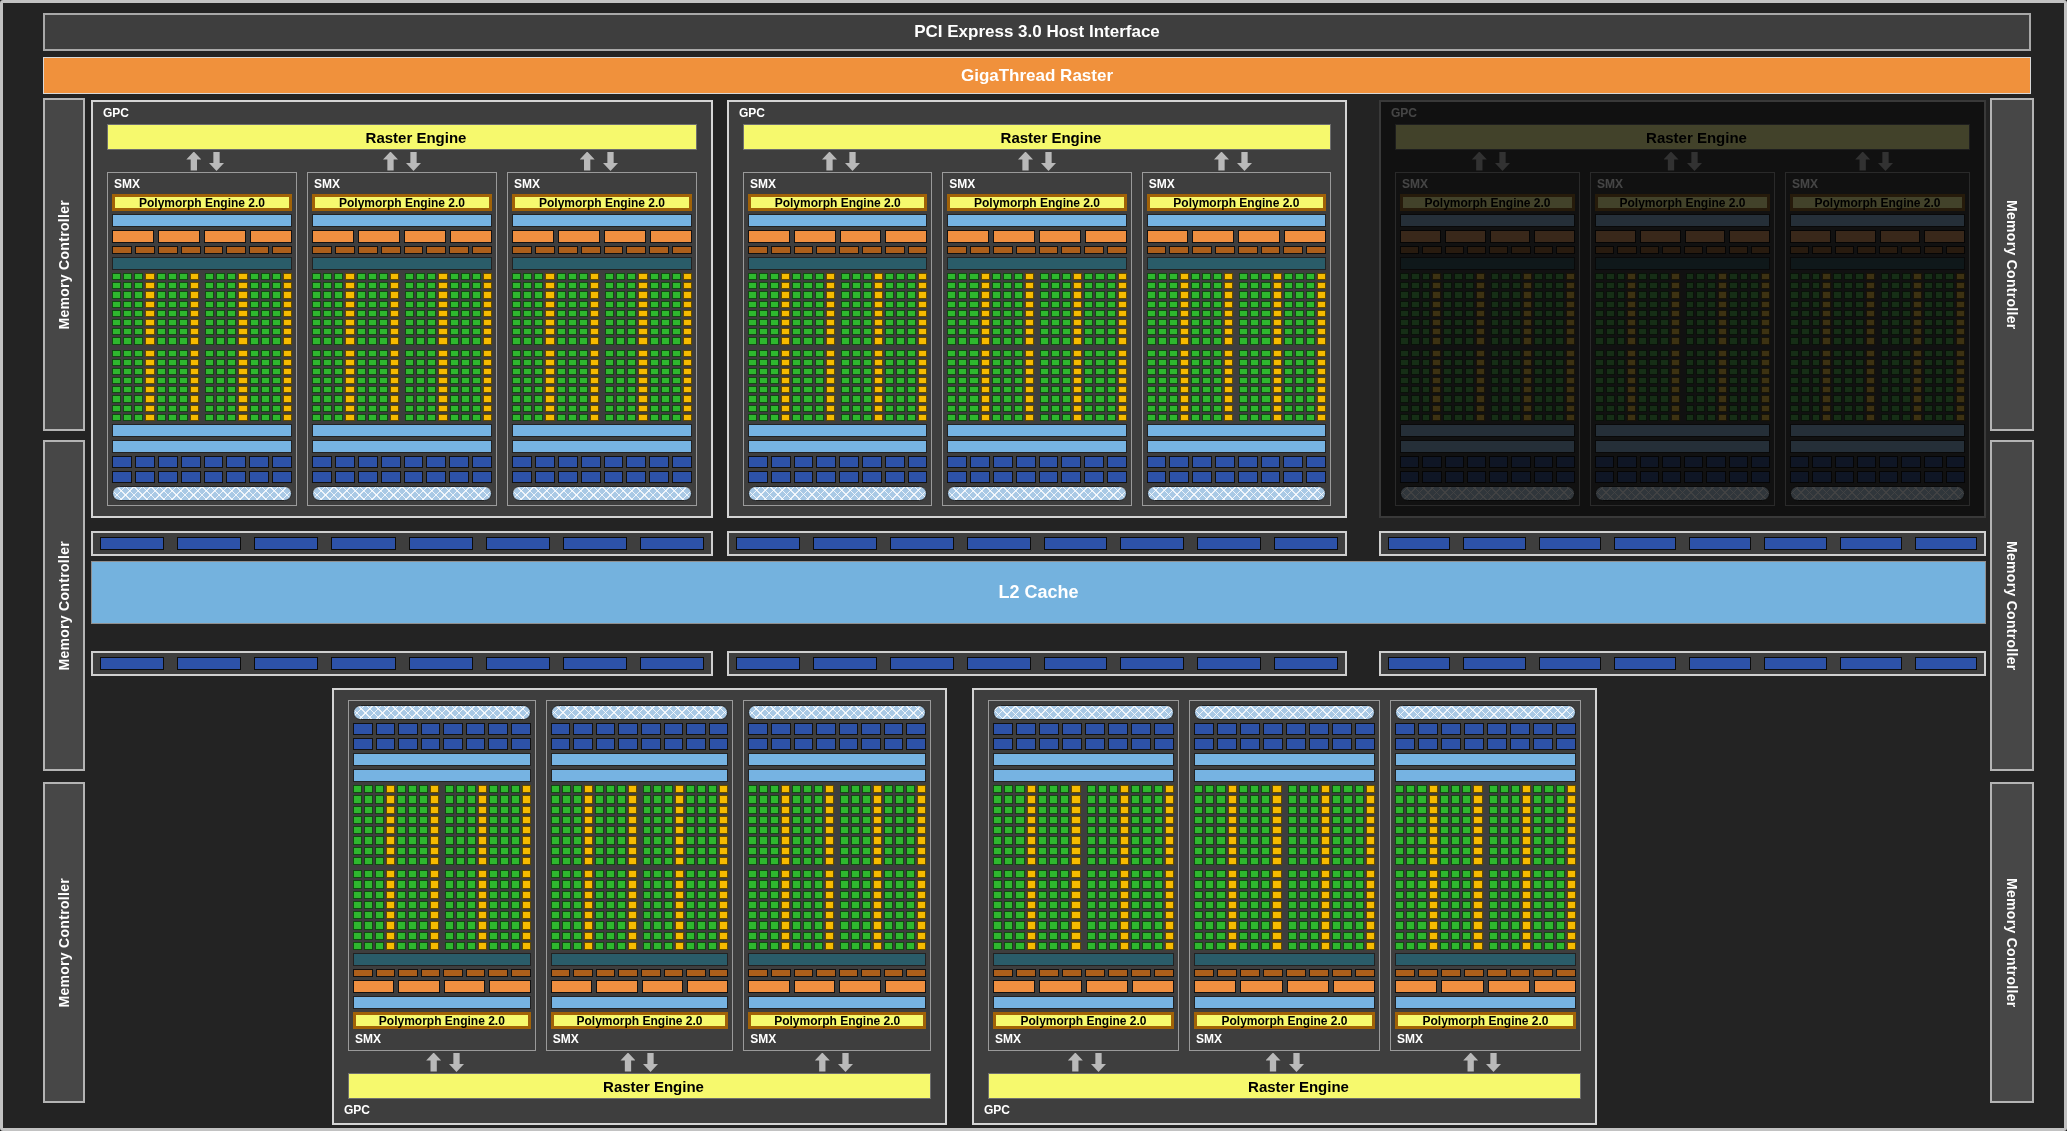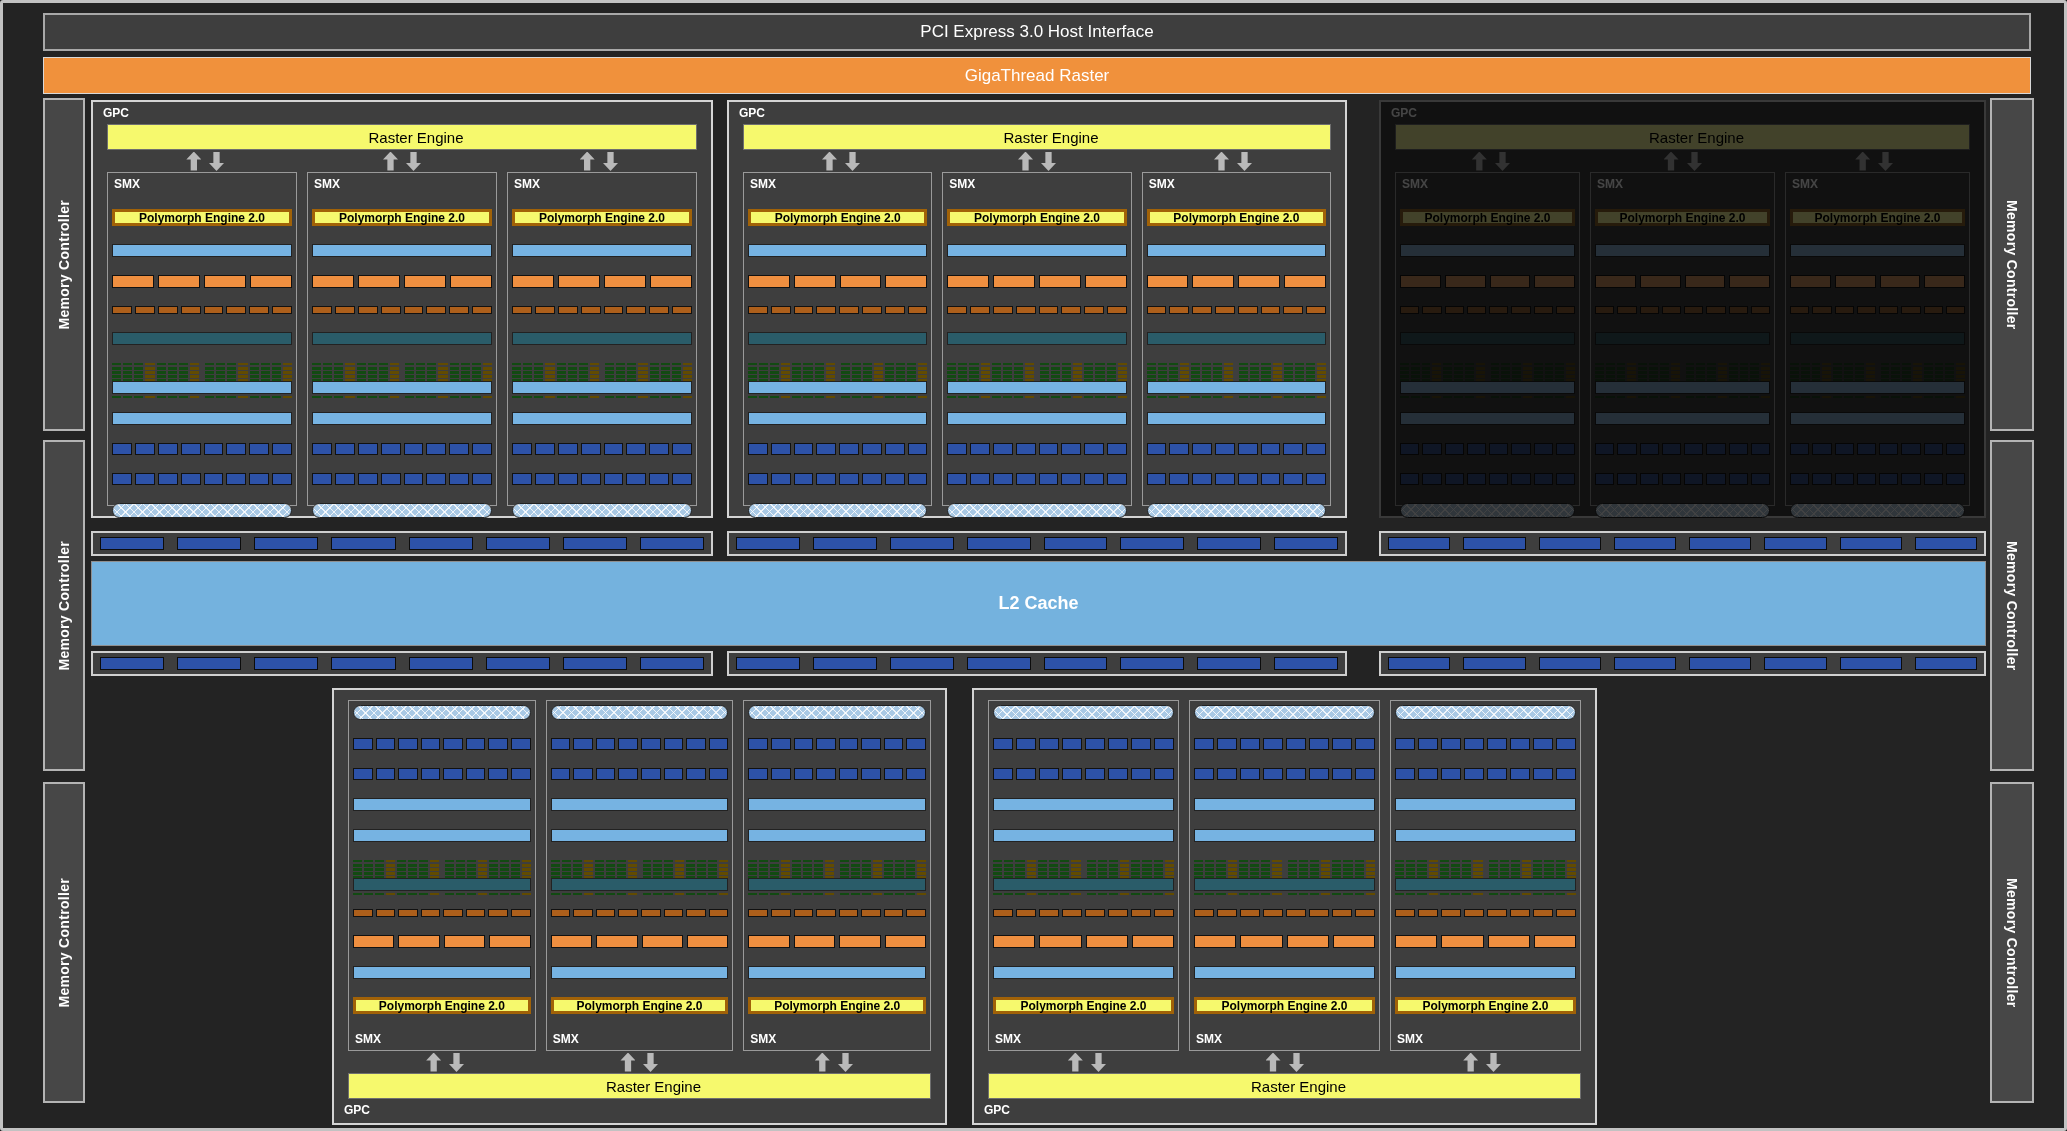--- a/index.html
+++ b/index.html
@@ -3,21 +3,21 @@
 <meta charset="utf-8">
 <title>GPU Block Diagram</title>
 <style>
   html,body{margin:0;padding:0;background:#111;}
   .canvas{
     position:relative;width:2067px;height:1131px;box-sizing:border-box;
     background:var(--background,#232323);
     border:3px solid #c2c2c2;border-radius:3px;overflow:hidden;
     font-family:"Liberation Sans",sans-serif;
   }
-  .bar{display:flex;align-items:center;justify-content:center;font-weight:normal;box-sizing:border-box;}
+  .bar{display:flex;align-items:center;justify-content:center;font-weight:bold;box-sizing:border-box;}
   .pci{position:absolute;left:40px;top:10px;width:1988px;height:38px;background:var(--panel,#3e3e3e);border:2px solid #a8a8a8;color:#fff;font-size:17px;}
   .giga{position:absolute;left:40px;top:54px;width:1988px;height:37px;background:var(--orange_bar,#f0913c);border:1px solid #d8d8d8;color:#fff;font-size:17px;}
 
   .mc{position:absolute;width:42px;background:var(--mc_fill,#474747);border:2px solid #b4b4b4;box-sizing:border-box;
       display:flex;align-items:center;justify-content:center;color:#fff;font-weight:bold;font-size:14px;letter-spacing:.3px;}
   .mc-l{left:40px;}
   .mc-r{left:1987px;width:44px;}
   .mc-1{top:95px;height:333px;}
   .mc-2{top:437px;height:331px;}
   .mc-3{top:779px;height:321px;}
@@ -41,21 +41,21 @@
   .gpc.flip .raster{margin:0 14px 2px;}
   .arrow-row{height:22px;display:flex;flex:0 0 auto;margin:0 14px;}
   .arrow-cell{flex:1;display:flex;align-items:center;justify-content:center;gap:8px;}
   .arrow{width:15px;height:19px;background:var(--arrow_gray,#b9b9b9);
          clip-path:polygon(50% 0,100% 42%,71% 42%,71% 100%,29% 100%,29% 42%,0 42%);}
   .arrow.down{transform:rotate(180deg);}
 
   .smx-row{flex:1;display:flex;gap:10px;margin:0 14px 10px;min-height:0;}
   .gpc.flip .smx-row{margin:10px 14px 0;}
   .smx{flex:1;background:var(--panel,#3e3e3e);border:1px solid #9a9a9a;box-sizing:border-box;
-       display:flex;flex-direction:column;gap:18px;padding:4px;min-height:0;min-width:0;}
+       display:flex;flex-direction:column;gap:3px;padding:4px;min-height:0;min-width:0;}
   .smx-label{color:#fff;font-weight:bold;font-size:12px;height:14px;line-height:14px;padding-left:2px;flex:0 0 auto;}
   .b-poly{height:17px;background:var(--yellow,#f6f96d);border:3px solid #a16207;color:#000;font-weight:bold;font-size:12px;
           display:flex;align-items:center;justify-content:center;flex:0 0 auto;box-sizing:border-box;}
   .b-blue{height:13px;background:var(--light_blue,#76b3e2);border:1px solid #222;flex:0 0 auto;box-sizing:border-box;}
   .b-teal{height:13px;background:var(--teal,#2a5c69);border:1px solid #222;flex:0 0 auto;box-sizing:border-box;}
   .b-hatch{height:15px;flex:0 0 auto;box-sizing:border-box;border:1px solid #222;border-radius:8px;
            background-color:var(--hatch_blue,#a9c9e5);
            background-image:repeating-linear-gradient(45deg,rgba(255,255,255,.8) 0 1px,transparent 1px 6px),
                             repeating-linear-gradient(-45deg,rgba(255,255,255,.8) 0 1px,transparent 1px 6px);}
   .srow{display:flex;gap:4px;flex:0 0 auto;}
@@ -69,21 +69,21 @@
   .core-quad{flex:1;display:grid;grid-template-columns:repeat(8,1fr);grid-template-rows:repeat(8,1fr);gap:2px;min-height:0;}
   .cell{background:var(--green,#2eb82e);border:1px solid rgba(0,0,0,.6);box-sizing:border-box;}
   .cell.y{background:var(--core_yellow,#f6bb00);}
 
   .strip{position:absolute;height:25px;background:var(--panel,#3e3e3e);border:2px solid #cfcfcf;box-sizing:border-box;
          display:flex;align-items:center;gap:13px;padding:0 7px;}
   .s-r1{top:528px;}  .s-r2{top:648px;}
   .s-c1{left:88px;width:622px;}  .s-c2{left:724px;width:620px;}  .s-c3{left:1376px;width:607px;}
   .seg{flex:1;height:13px;background:var(--dark_blue,#2d52a8);border:1px solid #0c0c0c;box-sizing:border-box;}
 
-  .l2{position:absolute;left:88px;top:558px;width:1895px;height:85px;background:var(--l2_blue,#74b2de);
+  .l2{position:absolute;left:88px;top:558px;width:1895px;height:63px;background:var(--l2_blue,#74b2de);
       border:1px solid #8f8f8f;box-sizing:border-box;display:flex;align-items:center;justify-content:center;
       color:#fff;font-weight:bold;font-size:18px;}
 </style>
 </head>
 <body>
 
 <div class="canvas">
 
   <div class="bar pci">
     <span>PCI Express 3.0 Host Interface</span>

